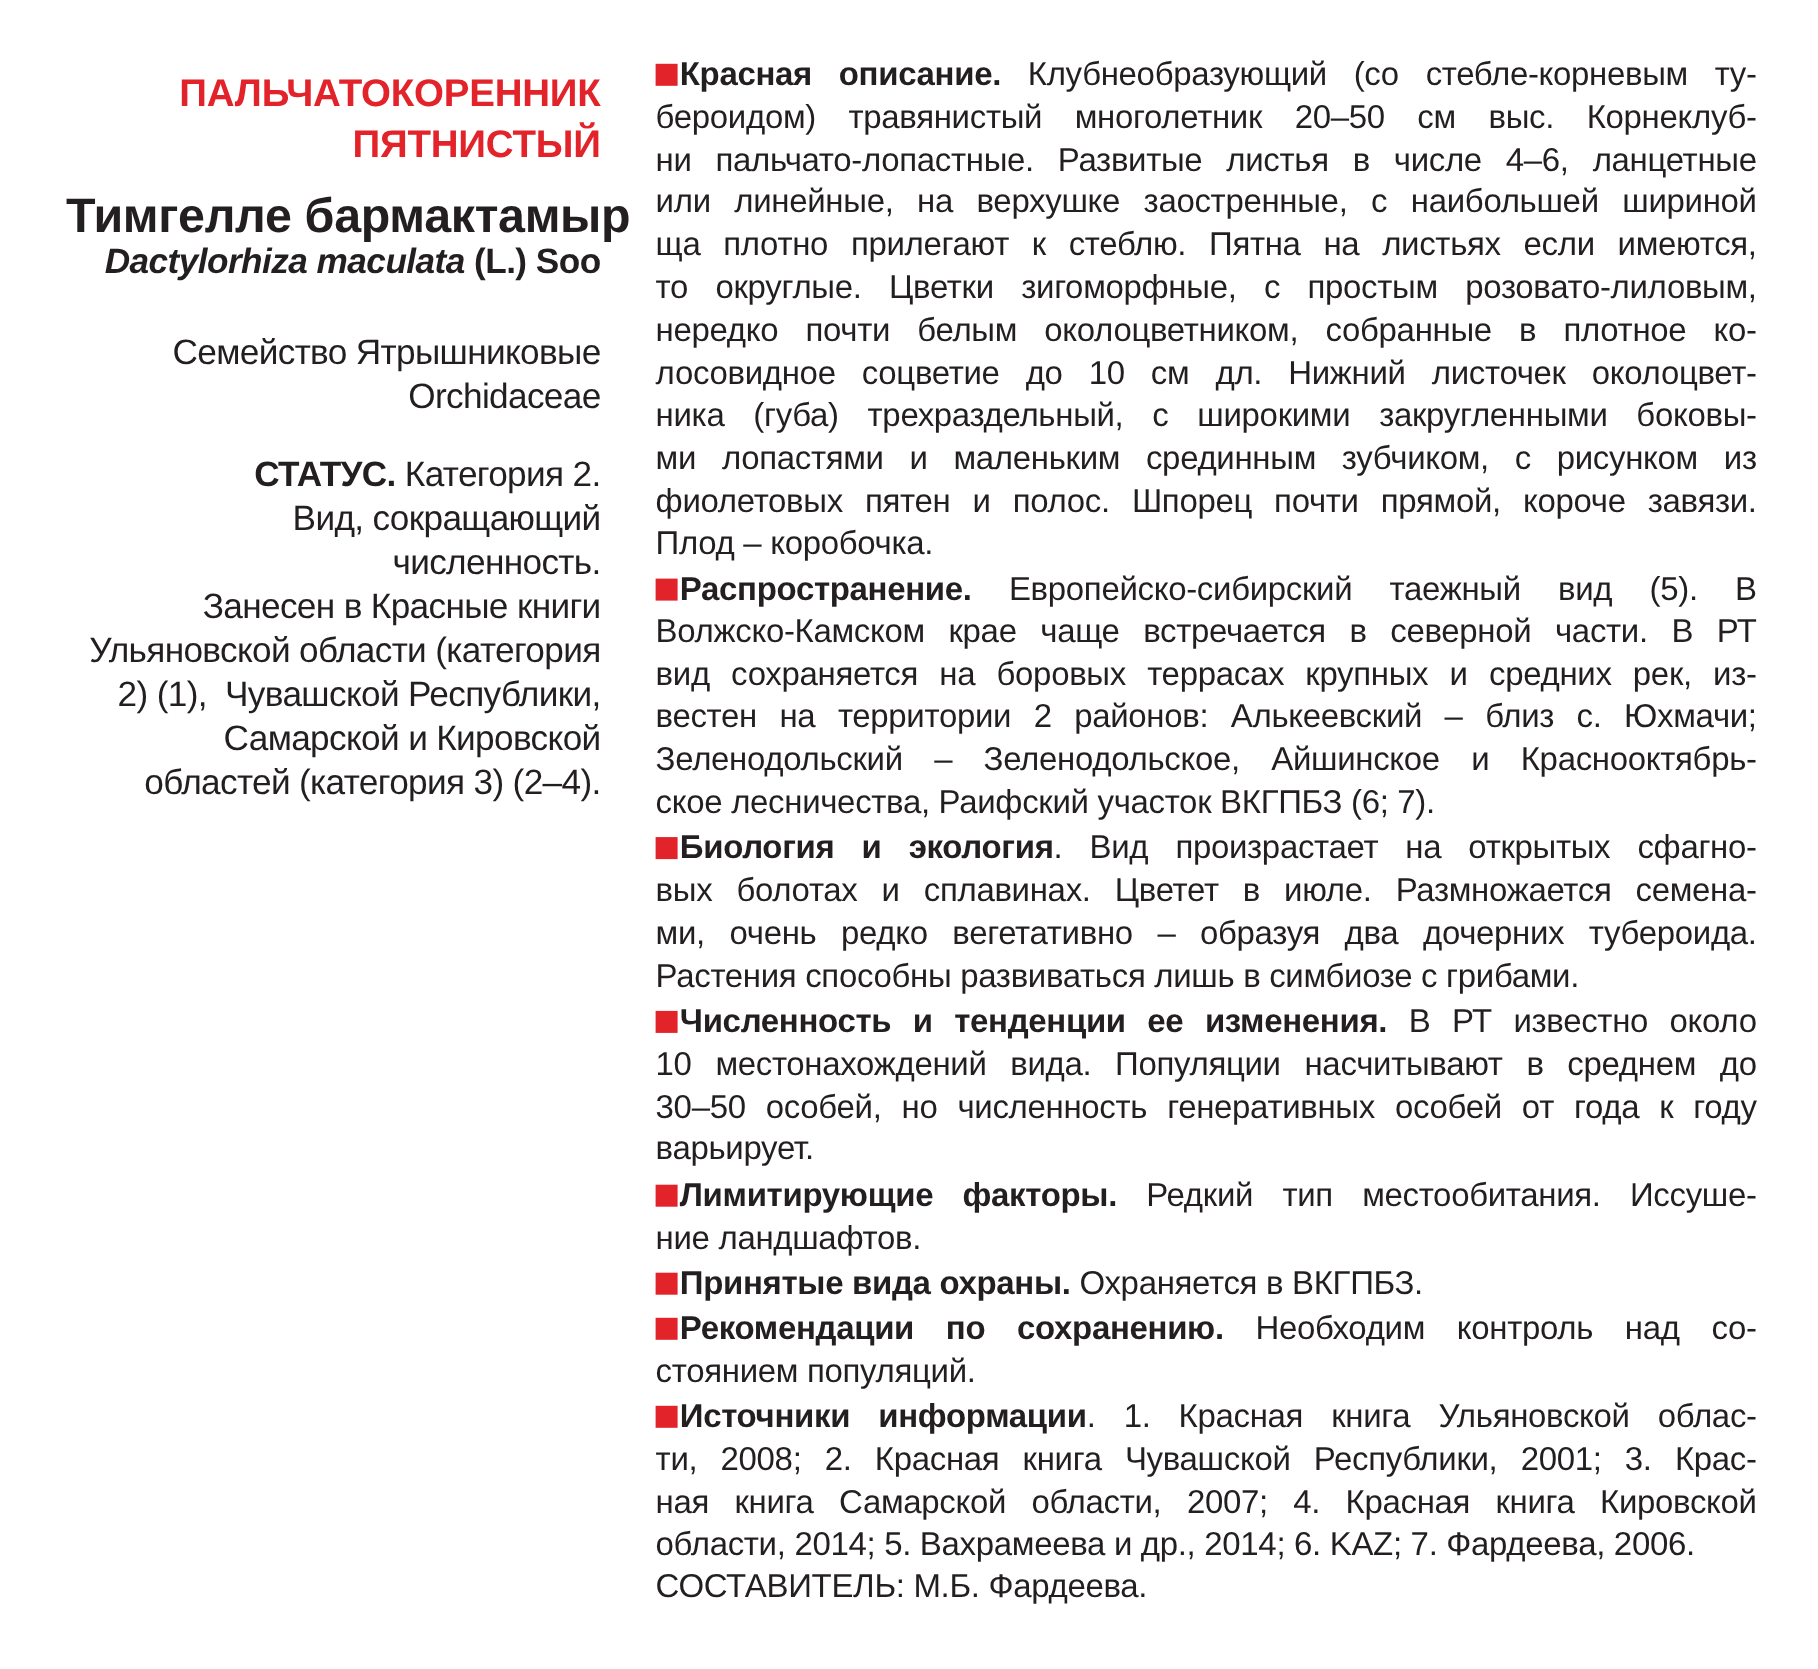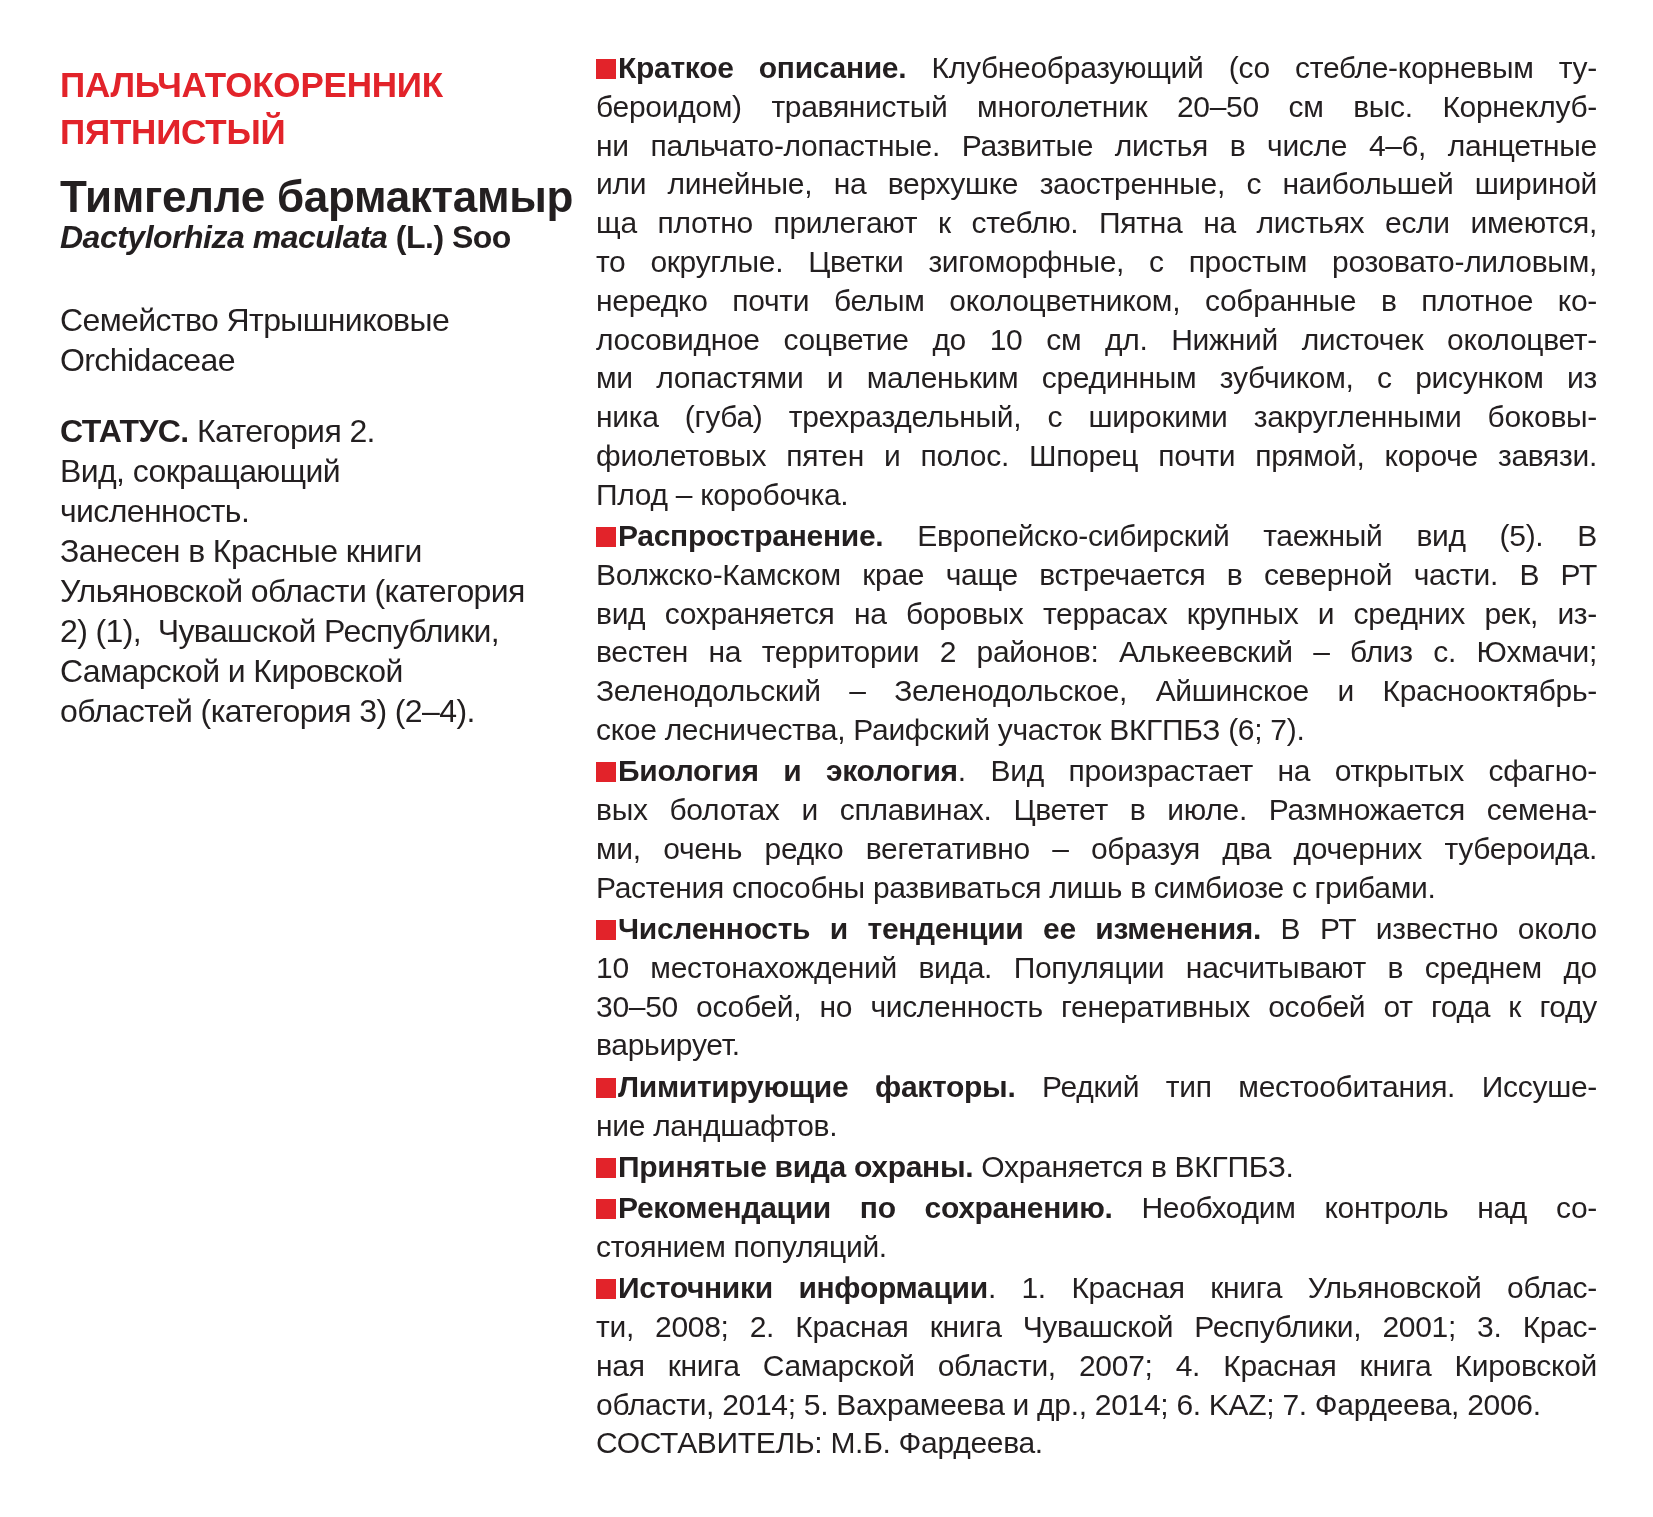--- a/index.html
+++ b/index.html
@@ -4,21 +4,21 @@
 <style>
   html,body{margin:0;padding:0;}
   body{
     width:1653px;height:1517px;position:relative;overflow:hidden;
     background:#ffffff;color:var(--ink,#231f20);
     font-family:"Liberation Sans",sans-serif;
   }
   
   .left-col{
     position:absolute;left:60px;top:61px;width:486px;
-    text-align:left;
+    text-align:right;
   }
   .left-col .lc-line{white-space:pre;}
   .lc-title{color:var(--accent,#e2232a);font-weight:bold;font-size:35px;line-height:47px;letter-spacing:-0.2px;}
   .lc-tatar{font-weight:bold;font-size:44px;line-height:41px;margin-top:21px;letter-spacing:-0.3px;white-space:pre;}
   .lc-latin{font-weight:bold;font-size:32px;line-height:41px;letter-spacing:-0.5px;white-space:pre;}
   .lc-latin i{font-style:italic;}
   .lc-family{font-size:32px;line-height:40px;margin-top:42px;letter-spacing:-0.6px;}
   .lc-status{font-size:32px;line-height:40px;margin-top:31px;letter-spacing:-0.6px;}
   .lc-status b{font-weight:bold;}
   
@@ -64,30 +64,30 @@
         <div class="lc-line">Ульяновской области (категория</div>
         <div class="lc-line">2) (1),  Чувашской Республики,</div>
         <div class="lc-line">Самарской и Кировской</div>
         <div class="lc-line">областей (категория 3) (2–4).</div>
       </div>
   </div>
 </aside>
 
 <main class="right-col">
     <section>
-      <div class="line"><span class="bullet"></span><b>Краткое описание.</b> Клубнеобразующий (со стебле-корневым ту-</div>
+      <div class="line"><span class="bullet"></span><b>Красная описание.</b> Клубнеобразующий (со стебле-корневым ту-</div>
       <div class="line">бероидом) травянистый многолетник 20–50 см выс. Корнеклуб-</div>
       <div class="line">ни пальчато-лопастные. Развитые листья в числе 4–6, ланцетные</div>
       <div class="line">или линейные, на верхушке заостренные, с наибольшей шириной</div>
       <div class="line">ща плотно прилегают к стеблю. Пятна на листьях если имеются,</div>
       <div class="line">то округлые. Цветки зигоморфные, с простым розовато-лиловым,</div>
       <div class="line">нередко почти белым околоцветником, собранные в плотное ко-</div>
       <div class="line">лосовидное соцветие до 10 см дл. Нижний листочек околоцвет-</div>
+      <div class="line">ника (губа) трехраздельный, с широкими закругленными боковы-</div>
       <div class="line">ми лопастями и маленьким срединным зубчиком, с рисунком из</div>
-      <div class="line">ника (губа) трехраздельный, с широкими закругленными боковы-</div>
       <div class="line">фиолетовых пятен и полос. Шпорец почти прямой, короче завязи.</div>
       <div class="line last">Плод – коробочка.</div>
     </section>
     <section>
       <div class="line"><span class="bullet"></span><b>Распространение.</b> Европейско-сибирский таежный вид (5). В</div>
       <div class="line">Волжско-Камском крае чаще встречается в северной части. В РТ</div>
       <div class="line">вид сохраняется на боровых террасах крупных и средних рек, из-</div>
       <div class="line">вестен на территории 2 районов: Алькеевский – близ с. Юхмачи;</div>
       <div class="line">Зеленодольский – Зеленодольское, Айшинское и Краснооктябрь-</div>
       <div class="line last">ское лесничества, Раифский участок ВКГПБЗ (6; 7).</div>

